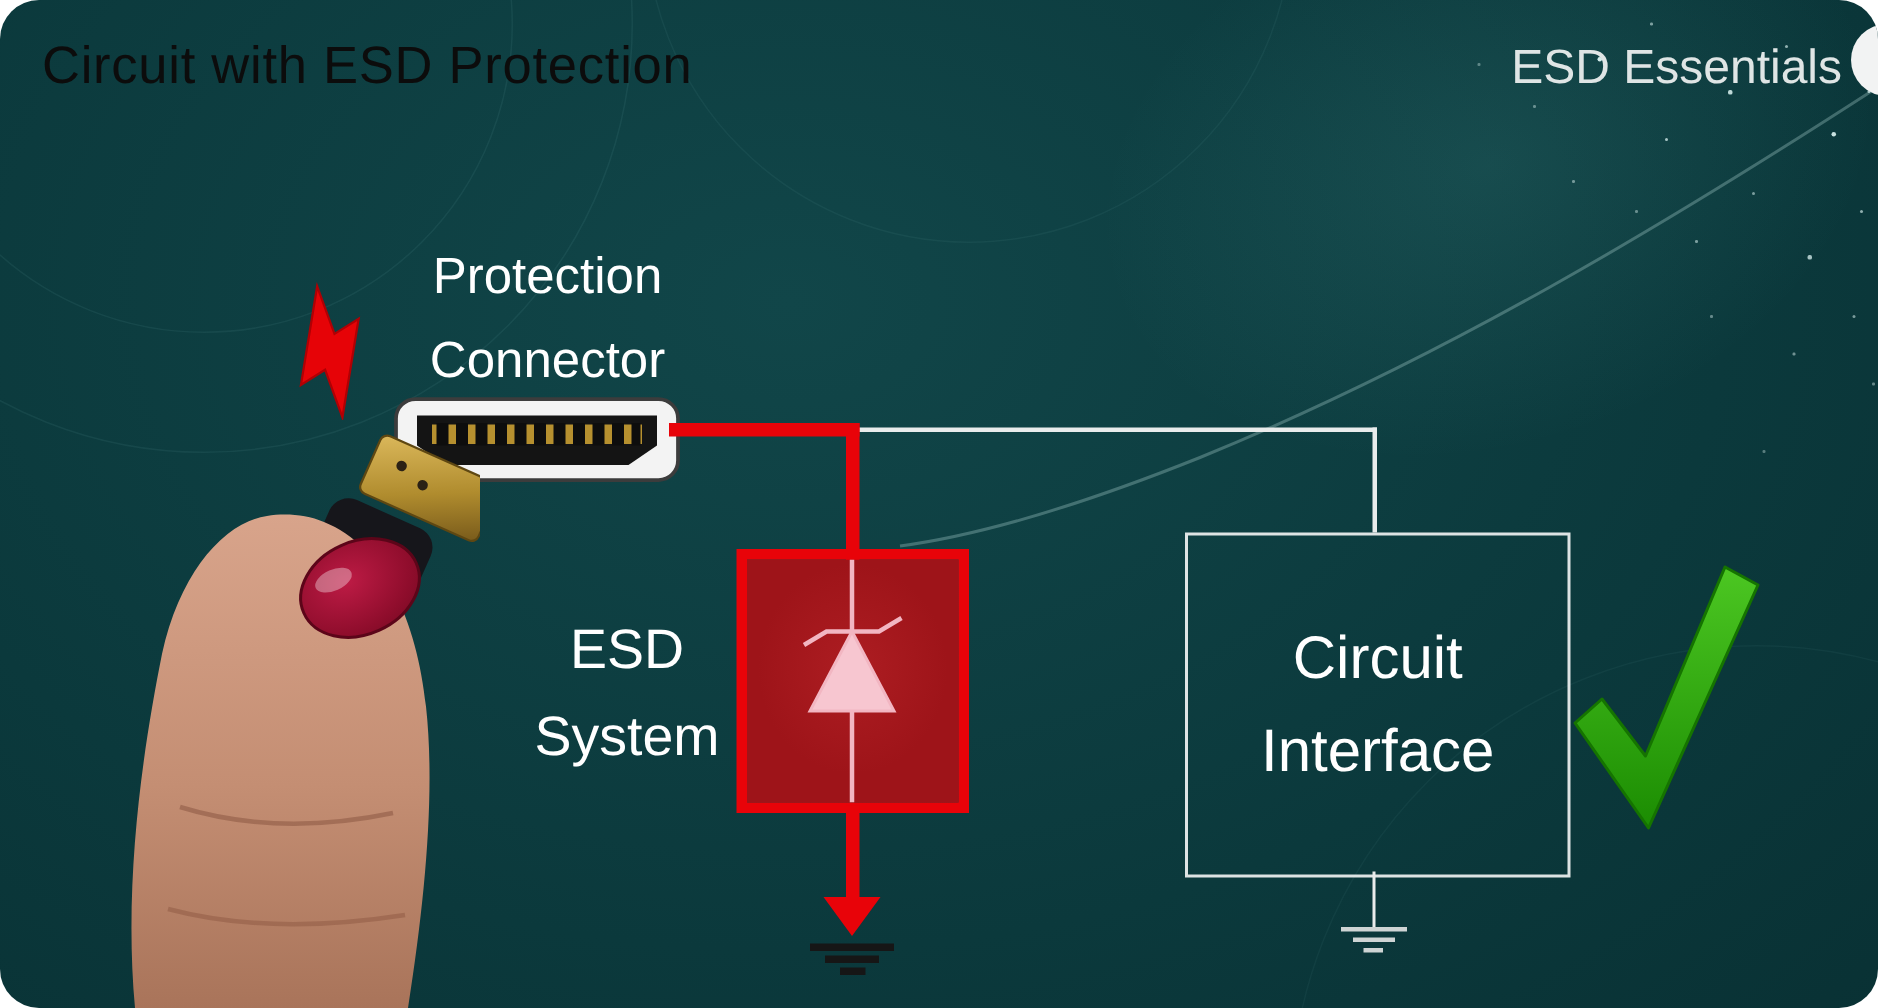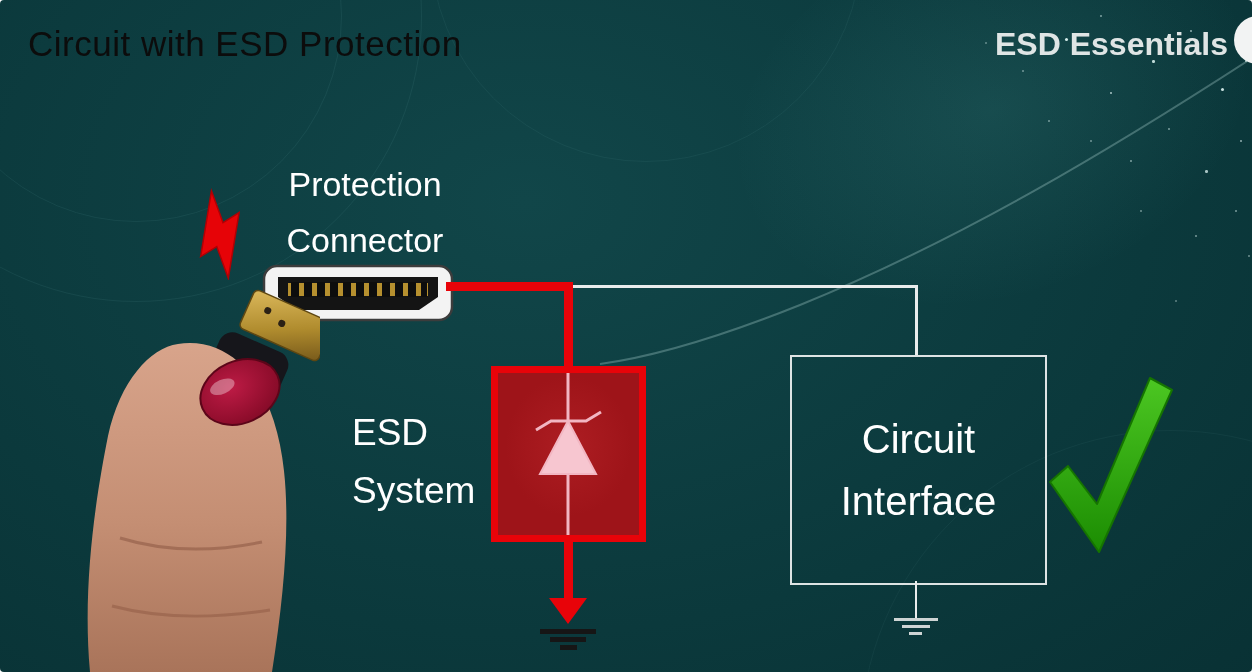--- a/index.html
+++ b/index.html
@@ -1,37 +1,37 @@
 <!DOCTYPE html>
 <html style="--background-teal: #0b393c; --esd-red: #e80309; --diode-fill: #9e1419; --diode-symbol-pink: #f4bcc8; --wire-white: #e9ecec; --check-green: #2fb10c; --title-black: #0c0c0c; --label-white: #ffffff;"><head>
 <meta charset="utf-8">
 <style>
   html,body { margin:0; padding:0; background:#ffffff; }
   body { font-family:"Liberation Sans","DejaVu Sans",sans-serif; }
   .stage {
     position:relative; width:1252px; height:672px; overflow:hidden;
-    border-radius:4px;
+    border-radius:26px;
     background: radial-gradient(1300px 900px at 42% 30%, #114649 0%, var(--background-teal,#0b393c) 48%, #072b2e 100%);
   }
   .ring { position:absolute; border-radius:50%; border:1.5px solid rgba(160,225,220,0.07); }
   .glow { position:absolute; right:-120px; top:-160px; width:760px; height:540px;
           background: radial-gradient(closest-side, rgba(120,220,215,0.10), transparent 70%);
           transform: rotate(-18deg); }
   .curve-svg { position:absolute; left:0; top:0; }
   .star { position:absolute; border-radius:50%; background:#eafffd; }
 
   .title { position:absolute; left:28px; top:24px; font-size:35px; letter-spacing:0.5px;
            color:var(--title-black,#0c0c0c); font-weight:500; }
-  .brand { position:absolute; top:26px; right:24px; font-size:32px; color:#dfe5e5;font-weight:bold; }
+  .brand { position:absolute; top:26px; right:24px; font-size:32px; color:#dfe5e5; }
   .brand-logo { position:absolute; left:1234px; top:16px; width:48px; height:48px;
                 border-radius:50%; background:#f2f3f3; box-shadow:inset -6px 0 0 rgba(10,60,62,0.25); }
 
   .conn-label { position:absolute; left:248px; top:156px; width:234px; text-align:center;
                 color:var(--label-white,#ffffff); font-size:34px; line-height:56px; }
-  .esd-label  { position:absolute; left:352px; top:404px; width:132px; text-align:left;
+  .esd-label  { position:absolute; left:352px; top:404px; width:132px; text-align:center;
                 color:var(--label-white,#ffffff); font-size:37px; line-height:58px; }
   .sys-box { position:absolute; left:790px; top:355px; width:253px; height:226px;
              border:2px solid rgba(240,242,242,0.92);
              display:flex; flex-direction:column; align-items:center; justify-content:center; }
   .sys-box .line { color:var(--label-white,#ffffff); font-size:40px; line-height:62px; }
 
   .wire { position:absolute; }
   .wire-red   { background:var(--esd-red,#e80309); }
   .wire-white { background:var(--wire-white,#e9ecec); }
 

